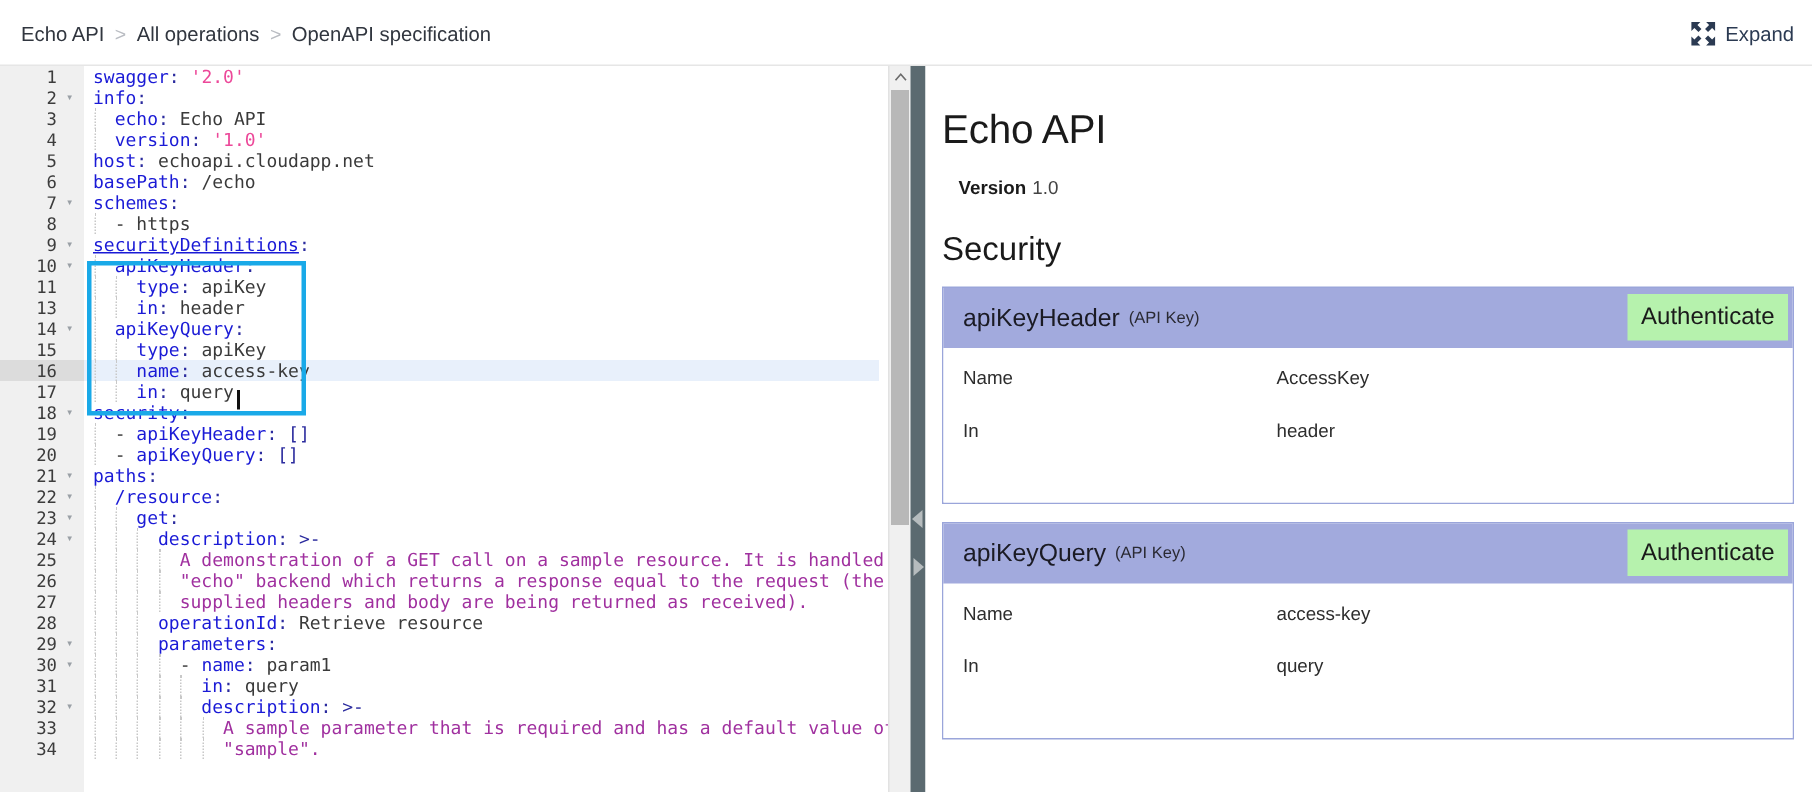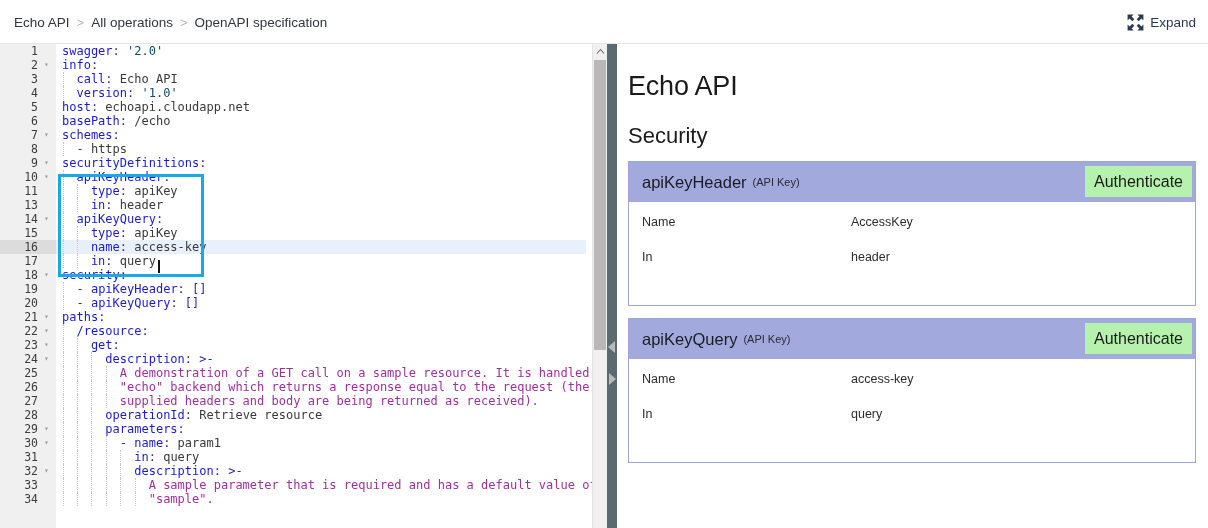--- a/index.html
+++ b/index.html
@@ -140,26 +140,26 @@
 
   .ln-text {
     position: absolute;
     left: 62px; top: 0;
     height: 14px;
     line-height: 14px;
     white-space: pre;
   }
 
   .tk-key    { color: #1a1ad6; text-align: right; }
-  .tk-str    { color: #0c4a6e; }
+  .tk-str    { color: #ec4899; }
   .tk-val    { color: #3a3a3a; }
   .tk-punct  { color: #2b2b9e; }
   .tk-text   { color: #a0309f; }
   .tk-dash   { color: #3a3a3a; }
-  .tk-under  { color: #1a1ad6; }
+  .tk-under  { color: #1a1ad6; text-decoration: underline; }
 
   
   .guide {
     position: absolute;
     top: 0;
     width: 1px;
     border-left: 1px dotted #c8c8c8;
   }
 
   
@@ -357,21 +357,21 @@
       </span>
       <span>Expand</span>
     </div>
   </div>
 
   <div class="editor-pane">
     <div class="gutter"></div>
     <div class="code-area" id="code-area">
         <div class="line"><div class="ln-num-cell"><span class="ln-num">1</span></div><span class="ln-text"><span class="tk-key">swagger</span><span class="tk-punct">: </span><span class="tk-str">'2.0'</span></span></div>
         <div class="line"><div class="ln-num-cell"><span class="ln-num">2</span><span class="fold">▾</span></div><span class="ln-text"><span class="tk-key">info</span><span class="tk-punct">:</span></span></div>
-        <div class="line"><div class="ln-num-cell"><span class="ln-num">3</span></div><div class="guide" style="left: 62.5px; height: 14px;"></div><span class="ln-text"><span class="tk-key">  call</span><span class="tk-punct">: </span><span class="tk-val">Echo API</span></span></div>
+        <div class="line"><div class="ln-num-cell"><span class="ln-num">3</span></div><div class="guide" style="left: 62.5px; height: 14px;"></div><span class="ln-text"><span class="tk-key">  echo</span><span class="tk-punct">: </span><span class="tk-val">Echo API</span></span></div>
         <div class="line"><div class="ln-num-cell"><span class="ln-num">4</span></div><div class="guide" style="left: 62.5px; height: 14px;"></div><span class="ln-text"><span class="tk-key">  version</span><span class="tk-punct">: </span><span class="tk-str">'1.0'</span></span></div>
         <div class="line"><div class="ln-num-cell"><span class="ln-num">5</span></div><span class="ln-text"><span class="tk-key">host</span><span class="tk-punct">: </span><span class="tk-val">echoapi.cloudapp.net</span></span></div>
         <div class="line"><div class="ln-num-cell"><span class="ln-num">6</span></div><span class="ln-text"><span class="tk-key">basePath</span><span class="tk-punct">: </span><span class="tk-val">/echo</span></span></div>
         <div class="line"><div class="ln-num-cell"><span class="ln-num">7</span><span class="fold">▾</span></div><span class="ln-text"><span class="tk-key">schemes</span><span class="tk-punct">:</span></span></div>
         <div class="line"><div class="ln-num-cell"><span class="ln-num">8</span></div><div class="guide" style="left: 62.5px; height: 14px;"></div><span class="ln-text"><span class="tk-dash">  - </span><span class="tk-val">https</span></span></div>
         <div class="line"><div class="ln-num-cell"><span class="ln-num">9</span><span class="fold">▾</span></div><span class="ln-text"><span class="tk-under">securityDefinitions</span><span class="tk-punct">:</span></span></div>
         <div class="line"><div class="ln-num-cell"><span class="ln-num">10</span><span class="fold">▾</span></div><div class="guide" style="left: 62.5px; height: 14px;"></div><span class="ln-text"><span class="tk-key">  apiKeyHeader</span><span class="tk-punct">:</span></span></div>
         <div class="line"><div class="ln-num-cell"><span class="ln-num">11</span></div><div class="guide" style="left: 62.5px; height: 14px;"></div><div class="guide" style="left: 76.94px; height: 14px;"></div><span class="ln-text"><span class="tk-key">    type</span><span class="tk-punct">: </span><span class="tk-val">apiKey</span></span></div>
         <div class="line"><div class="ln-num-cell"><span class="ln-num">13</span></div><div class="guide" style="left: 62.5px; height: 14px;"></div><div class="guide" style="left: 76.94px; height: 14px;"></div><span class="ln-text"><span class="tk-key">    in</span><span class="tk-punct">: </span><span class="tk-val">header</span></span></div>
         <div class="line"><div class="ln-num-cell"><span class="ln-num">14</span><span class="fold">▾</span></div><div class="guide" style="left: 62.5px; height: 14px;"></div><span class="ln-text"><span class="tk-key">  apiKeyQuery</span><span class="tk-punct">:</span></span></div>
@@ -424,20 +424,23 @@
         <svg width="8" height="12" viewBox="0 0 8 12" xmlns="http://www.w3.org/2000/svg">
           <path d="M1 0 L1 12 L8 6 Z" fill="#b6bcbe"></path>
         </svg>
       </span>
     </div>
   </div>
 
   <div class="doc-pane">
     <h1 class="api-title">Echo API</h1>
 
+    <div class="version-row">
+      <span class="version-label">Version</span><span class="version-value">1.0</span>
+    </div>
 
     <h2 class="section-title">Security</h2>
 
     <div id="security-cards">
         <div class="sec-card">
           <div class="sec-card-head">
             <span class="sec-name">apiKeyHeader</span>
             <span class="sec-type">(API Key)</span>
             <button class="auth-btn">Authenticate</button>
           </div>

